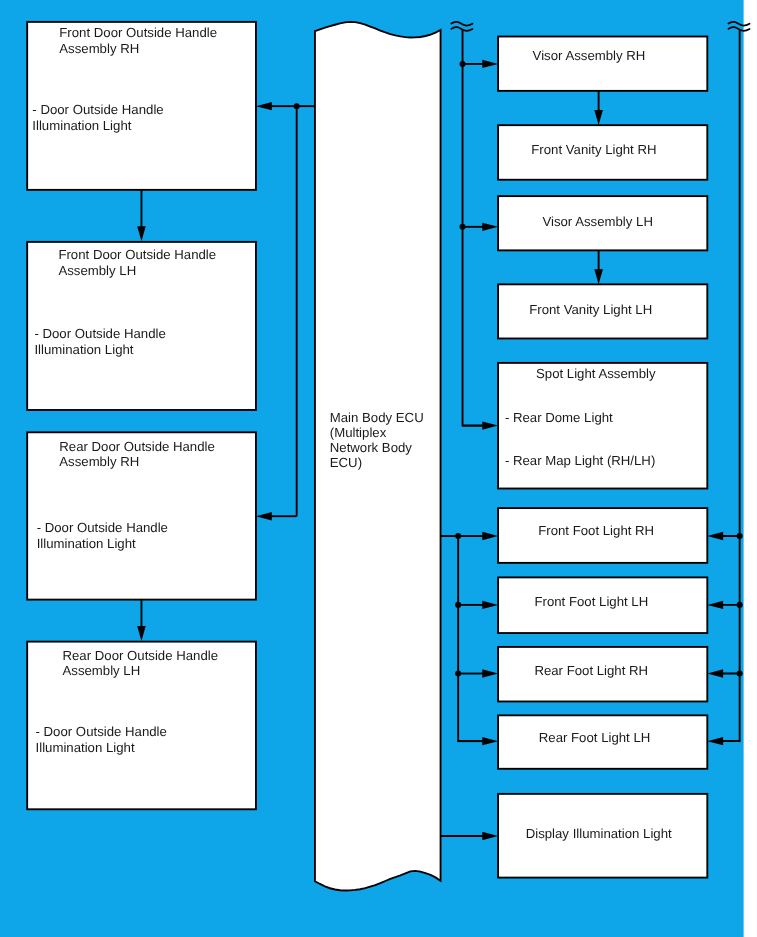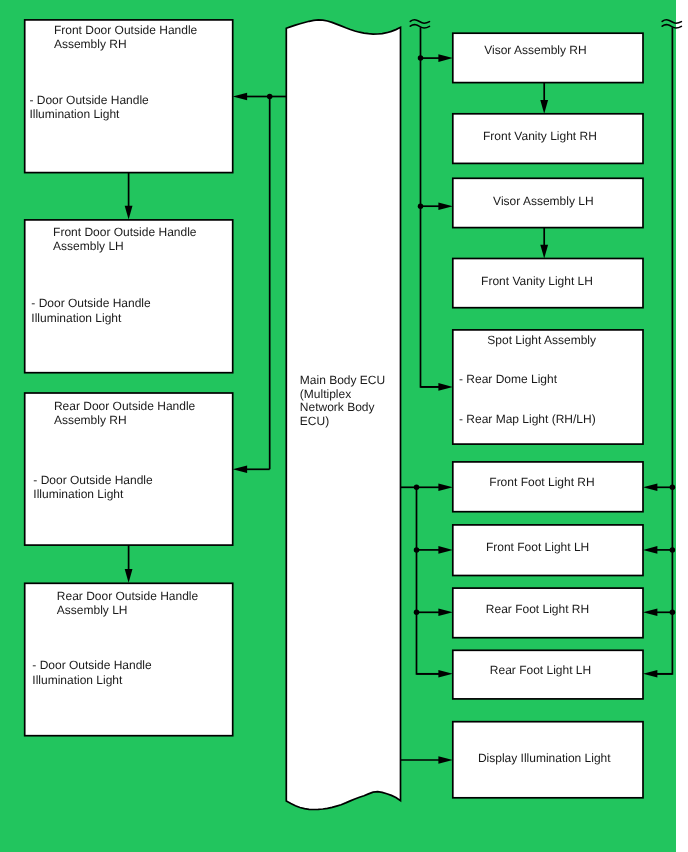--- a/index.html
+++ b/index.html
@@ -1,17 +1,17 @@
 <!DOCTYPE html>
 <html><head>
 <meta charset="utf-8">
 <style>
   html,body{margin:0;padding:0;background:#ffffff;}
   body{width:688px;height:852px;overflow:hidden;font-family:"Liberation Sans",sans-serif;}
-  #diagram{position:relative;width:676px;height:852px;background:#22c55e;}
+  #diagram{position:relative;width:676px;height:852px;background:#0ea5e9;}
   svg{display:block;shape-rendering:geometricPrecision;text-rendering:geometricPrecision;}
   .bx{fill:#ffffff;stroke:#000000;stroke-width:1.7;}
   .ln{stroke:#000000;stroke-width:1.7;fill:none;}
   .ah{fill:#000000;stroke:none;}
   .dot{fill:#000000;stroke:none;}
   .sq{stroke:#000000;stroke-width:1.6;fill:none;stroke-linecap:round;}
   text{font-family:"Liberation Sans",sans-serif;font-size:12px;fill:#1a1a1a;}
 </style>
 </head>
 <body>

